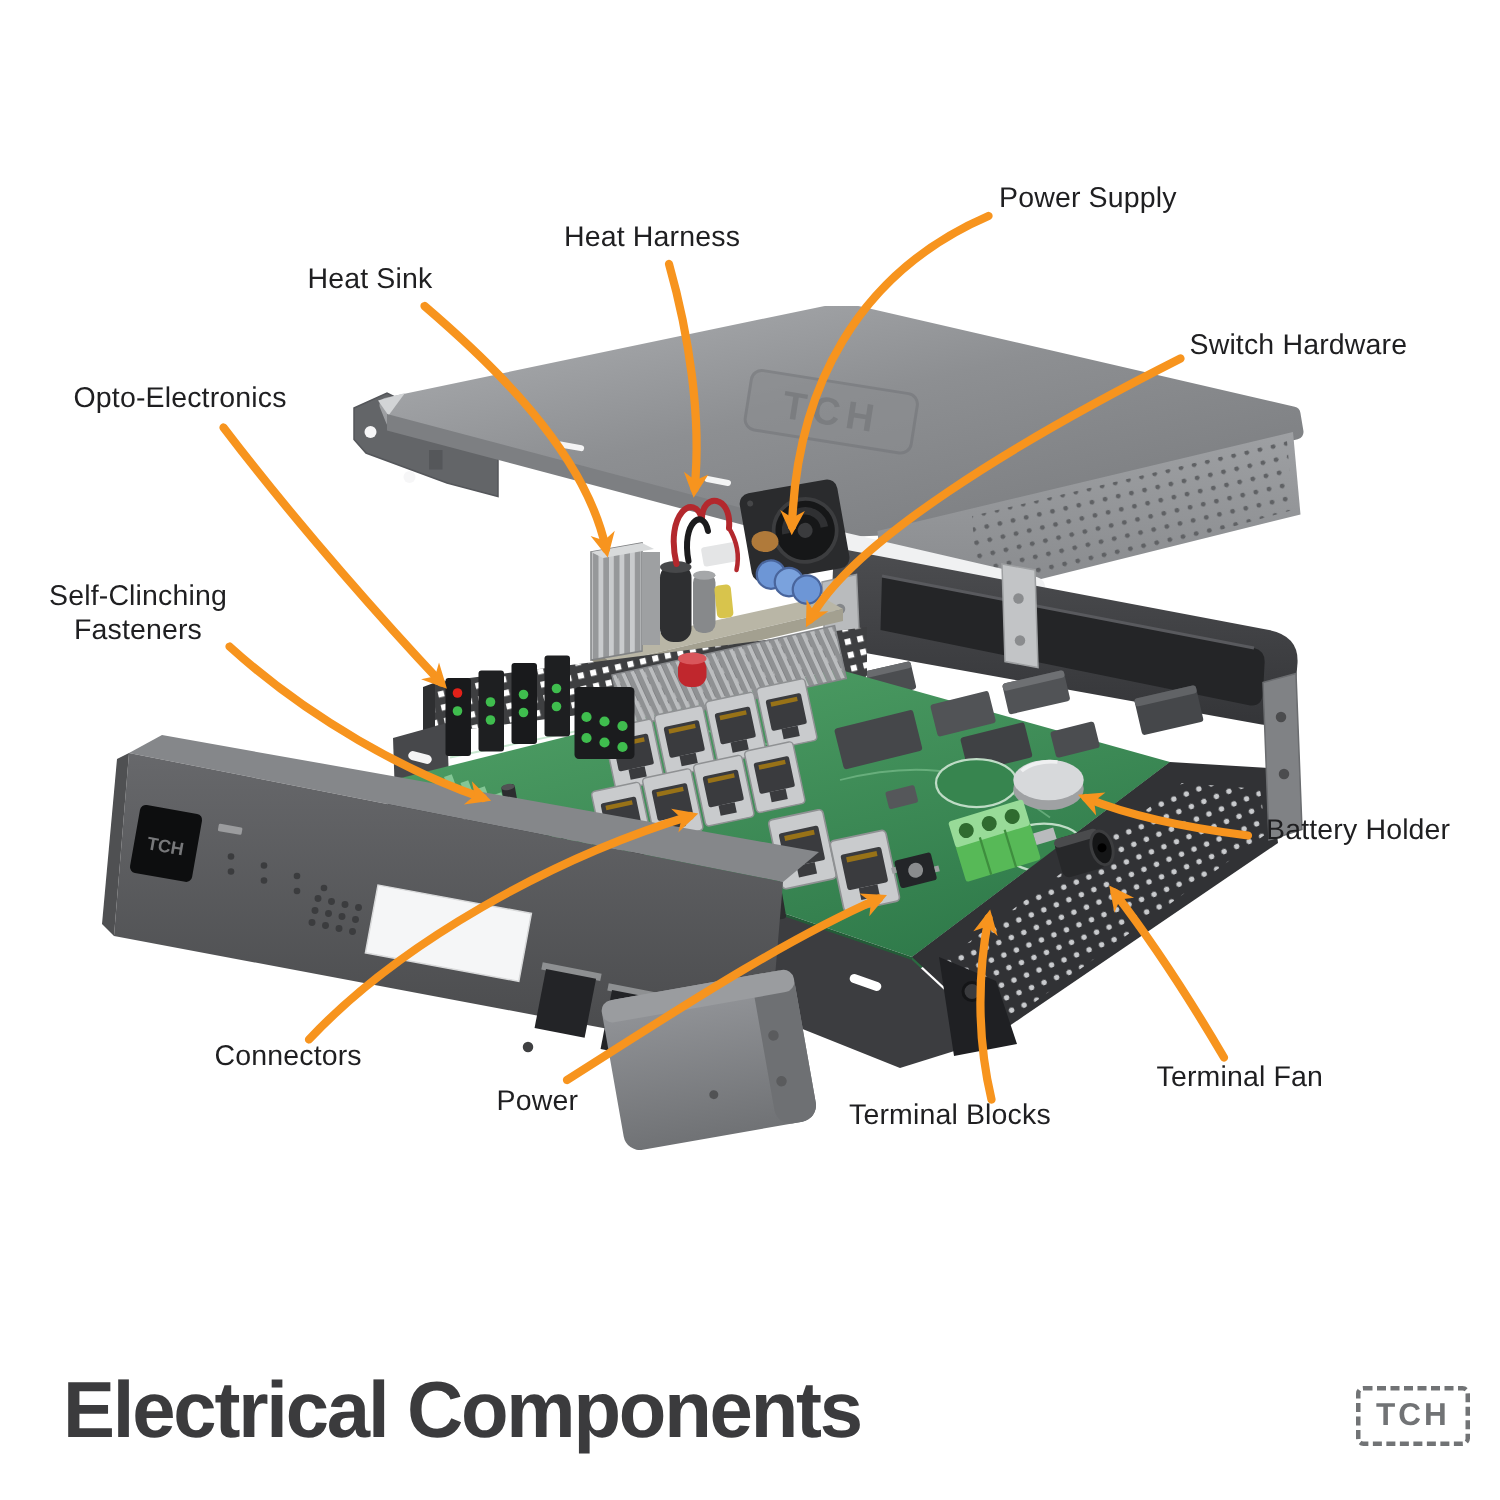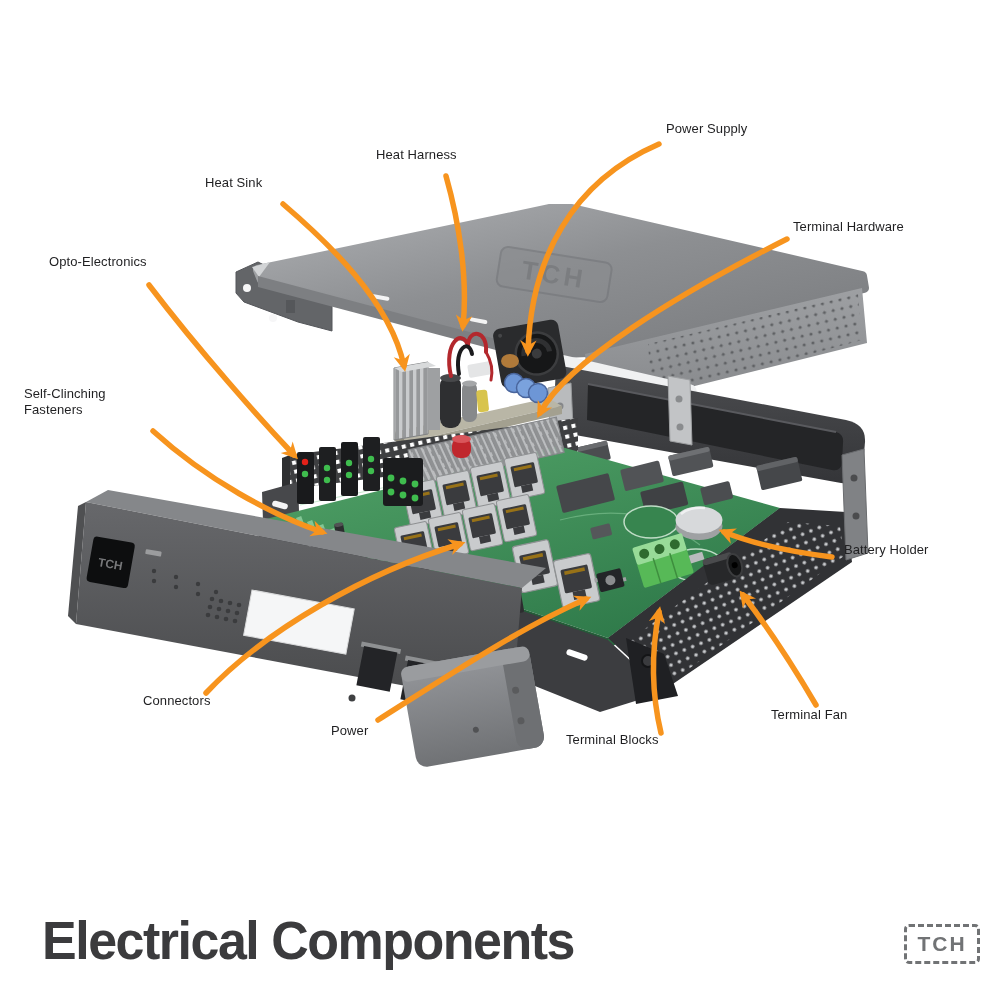--- a/index.html
+++ b/index.html
@@ -9,30 +9,30 @@
     --logo:#717375;
     --bg:#FFFFFF;
   }
   html,body{margin:0;padding:0;background:#e9e9e9;}
   .page{
     position:relative;width:1000px;height:1000px;background:var(--bg);
     font-family:"Liberation Sans","DejaVu Sans",sans-serif;overflow:hidden;margin:0 auto;
   }
   .stage{position:absolute;left:0;top:0;width:1000px;height:1000px;}
   .lbl{
-    position:absolute;font-size:13px;line-height:1.22;color:var(--label);
+    position:absolute;font-size:19px;line-height:1.22;color:var(--label);
     white-space:nowrap;letter-spacing:.1px;
   }
   .lbl.wrap{white-space:normal;}
   .l-power{left:666px;top:121px}
   .l-wire{left:376px;top:147px}
   .l-heat{left:205px;top:175px}
   .l-genhw{left:793px;top:219px}
   .l-opto{left:49px;top:254px}
-  .l-fast{left:24px;top:386px;width:136px;}
+  .l-fast{left:24px;top:386px;width:136px;text-align:center}
   .l-batt{left:844px;top:542px}
   .l-conn{left:143px;top:693px}
   .l-switch{left:331px;top:723px}
   .l-term{left:566px;top:732px}
   .l-fan{left:771px;top:707px}
   .title{
     position:absolute;left:42px;top:910px;font-size:53px;font-weight:bold;
     letter-spacing:-1.5px;color:var(--title);transform:scaleX(.98);transform-origin:left top;
     white-space:nowrap;
   }
@@ -437,21 +437,21 @@
       <path d="M816,705 C789,659 763,621 743,595" marker-end="url(#ah)"></path>
       <path d="M661,733 C651,691 652,648 659,612" marker-end="url(#ah)"></path>
       <path d="M378,720 C452,673 522,627 586,599" marker-end="url(#ah)"></path>
       <path d="M206,693 C266,629 368,572 460,544" marker-end="url(#ah)"></path>
     </g>
   </svg>
 
   <div class="lbl l-power">Power Supply</div>
   <div class="lbl l-wire">Heat Harness</div>
   <div class="lbl l-heat">Heat Sink</div>
-  <div class="lbl l-genhw">Terminal Hardware</div>
+  <div class="lbl l-genhw">Switch Hardware</div>
   <div class="lbl l-opto">Opto-Electronics</div>
   <div class="lbl wrap l-fast">Self-Clinching Fasteners</div>
   <div class="lbl l-batt">Battery Holder</div>
   <div class="lbl l-conn">Connectors</div>
   <div class="lbl l-switch">Power</div>
   <div class="lbl l-term">Terminal Blocks</div>
   <div class="lbl l-fan">Terminal Fan</div>
 
   <div class="title">Electrical Components</div>
   <div class="logo">TCH</div>

